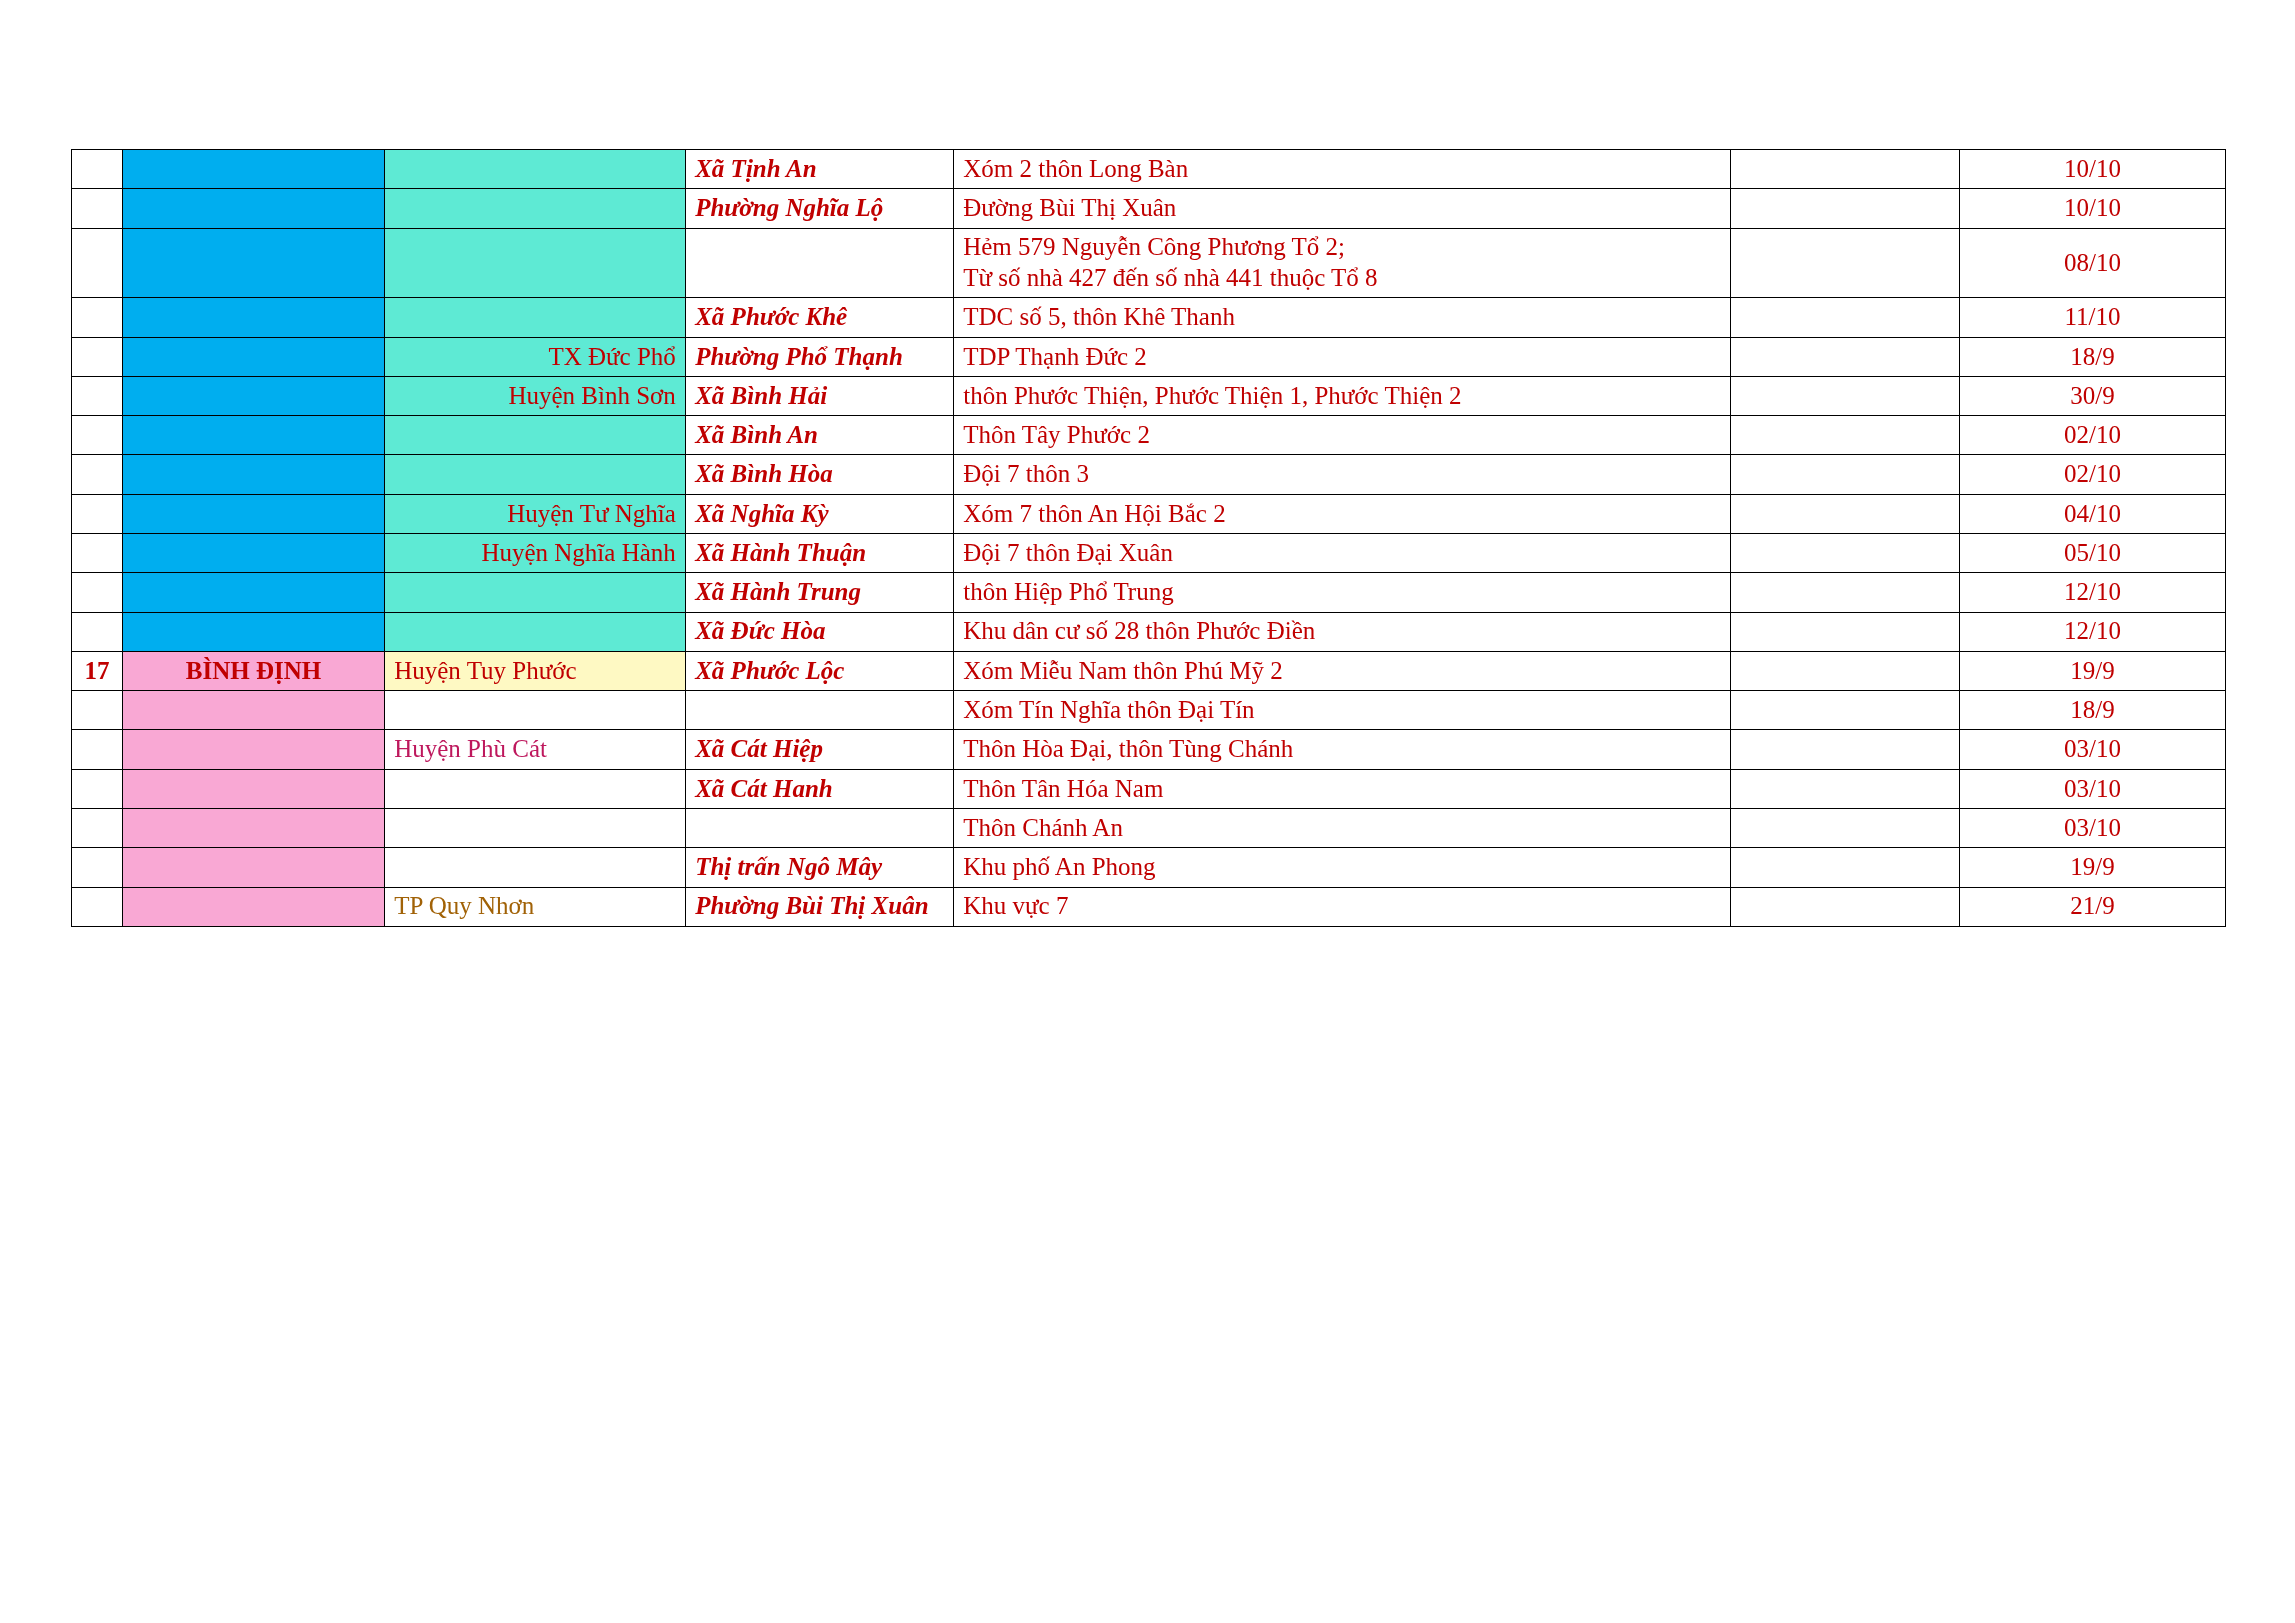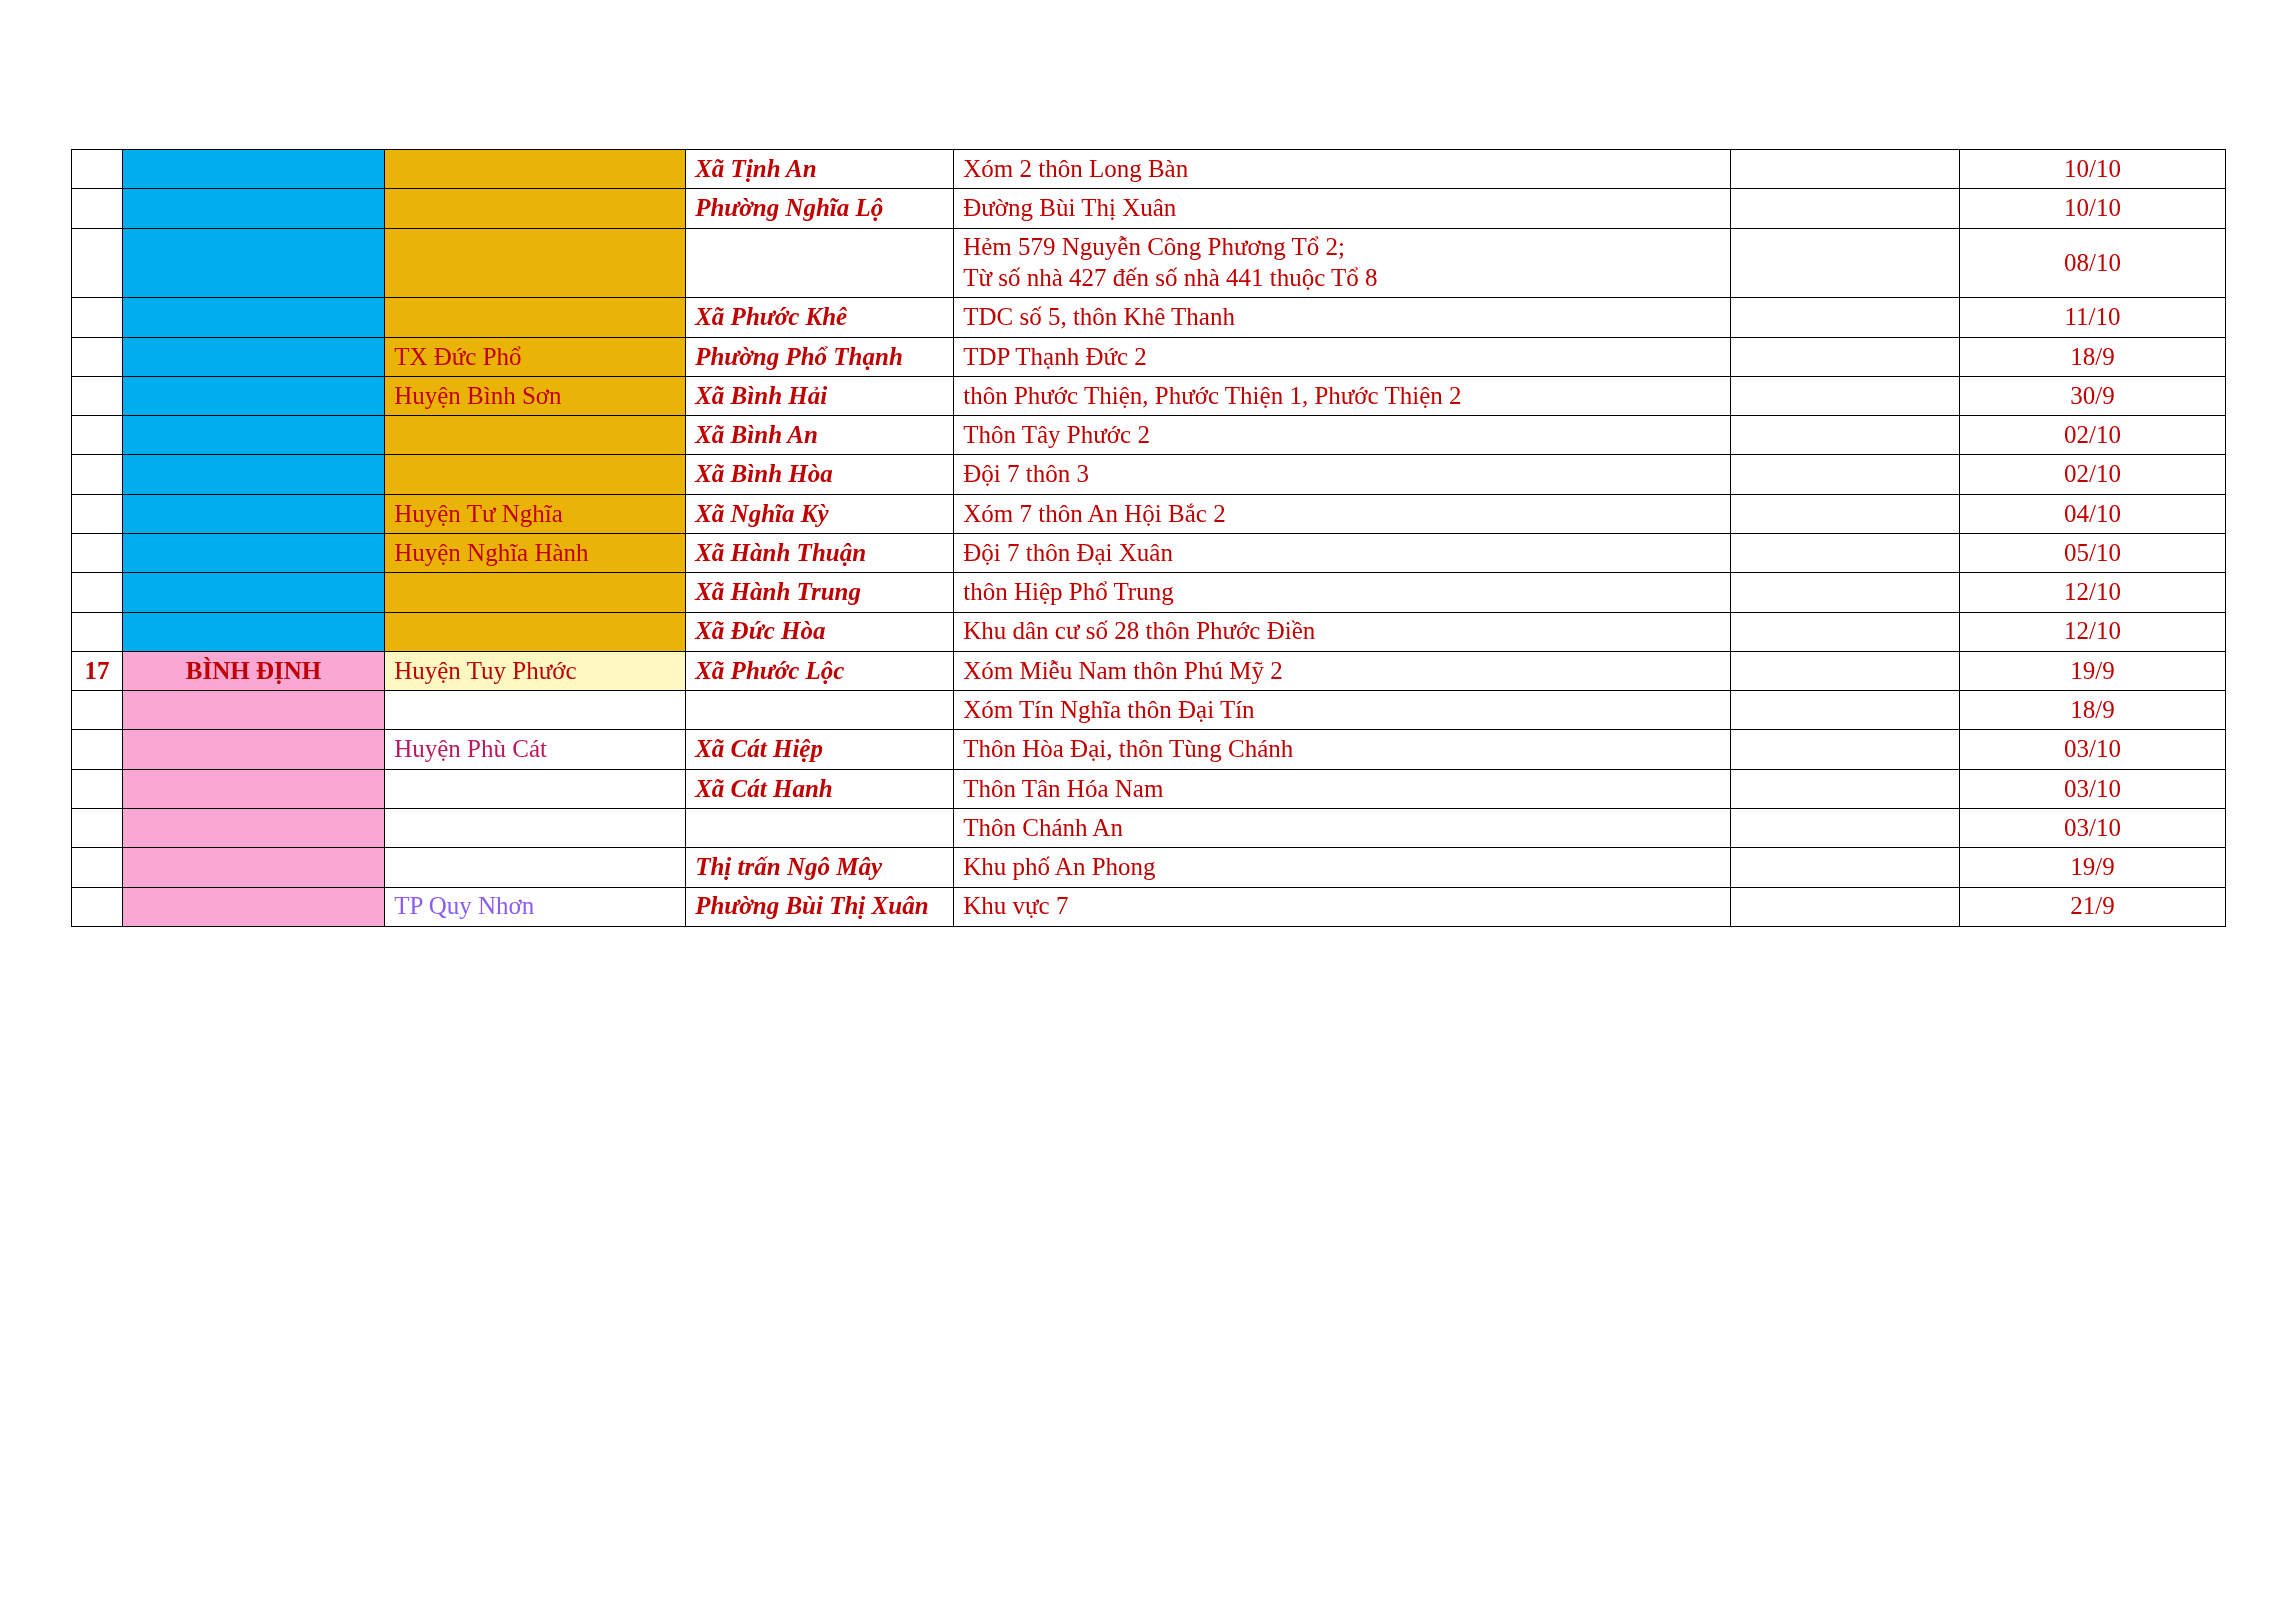--- a/index.html
+++ b/index.html
@@ -62,21 +62,21 @@
     font-size: 26px;
   }
   td.prov.blue   { background: #00aeef; }
   td.prov.green  { background: #f9a8d4; }
   td.dist {
     background: #00aeef;
     color: #000000;
     font-size: 26px;
   }
   td.dist.green  { background: #fef9c3; }
-  td.dist.blue   { background: #eab308; }
+  td.dist.blue   { background: #5eead4; text-align: right; }
   td.ward {
     background: #ffff00;
     font-weight: bold;
     font-style: italic;
     color: #c00000;
     font-size: 26px;
   }
   td.area {
     background: #fbd5b5;
     color: #c00000;
@@ -287,21 +287,21 @@
         <td class="ward"></td>
         <td class="ward">Thị trấn Ngô Mây</td>
         <td class="area">Khu phố An Phong</td>
         <td class="blank"></td>
         <td class="date">19/9</td>
       </tr>
 
       <tr>
         <td class="stt"></td>
         <td class="prov green"></td>
-        <td class="ward" style="font-style:normal;font-weight:normal;color:#8b5cf6;border-radius:11px;">TP Quy Nhơn</td>
+        <td class="ward" style="font-style:normal;font-weight:normal;color:#a16207;border-radius:11px;">TP Quy Nhơn</td>
         <td class="ward">Phường Bùi Thị Xuân</td>
         <td class="area">Khu vực 7</td>
         <td class="blank"></td>
         <td class="date">21/9</td>
       </tr>
 
     </tbody>
   </table>
 </div>
 

